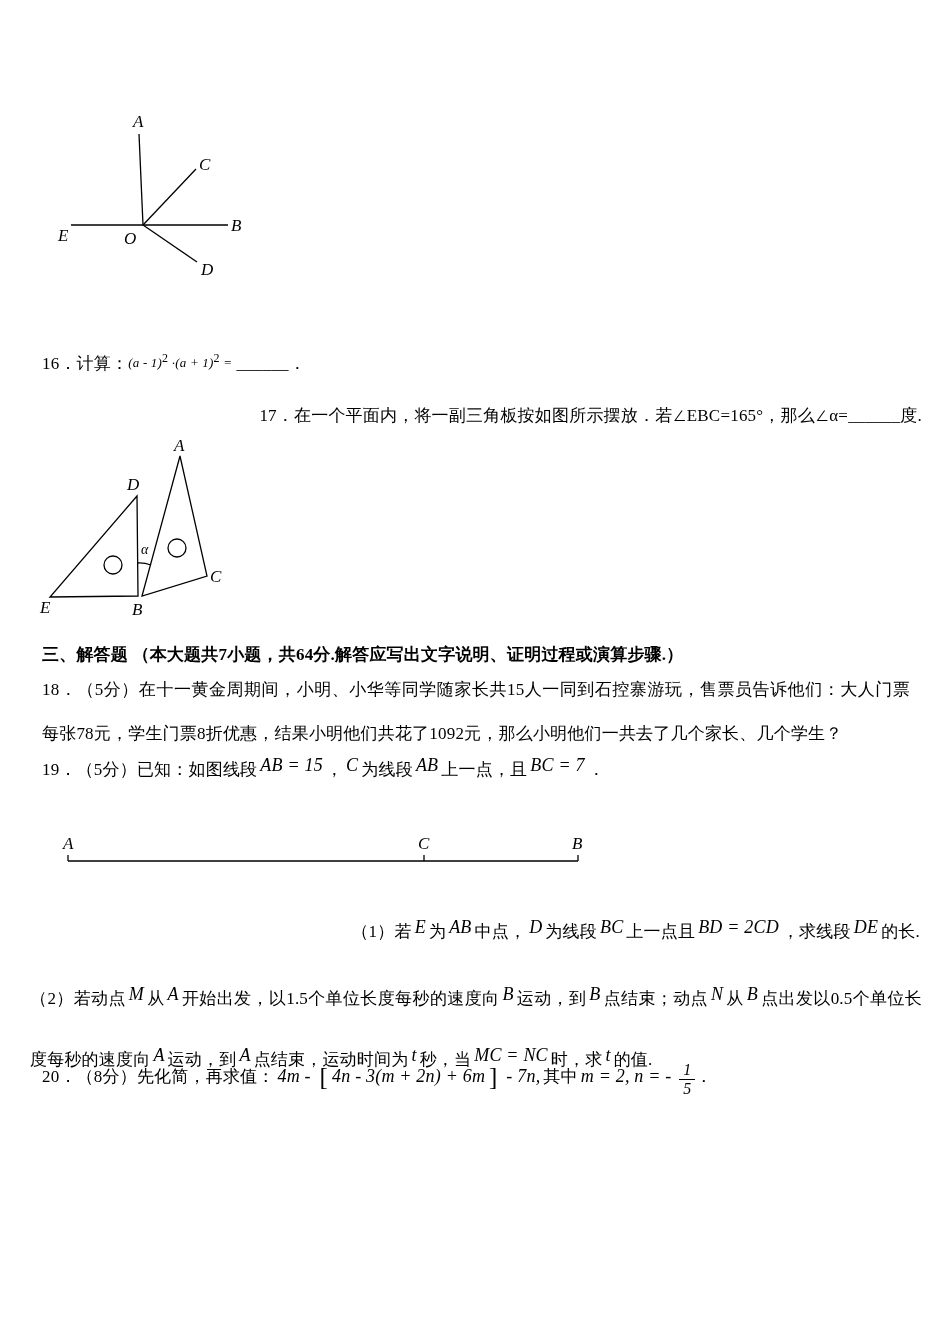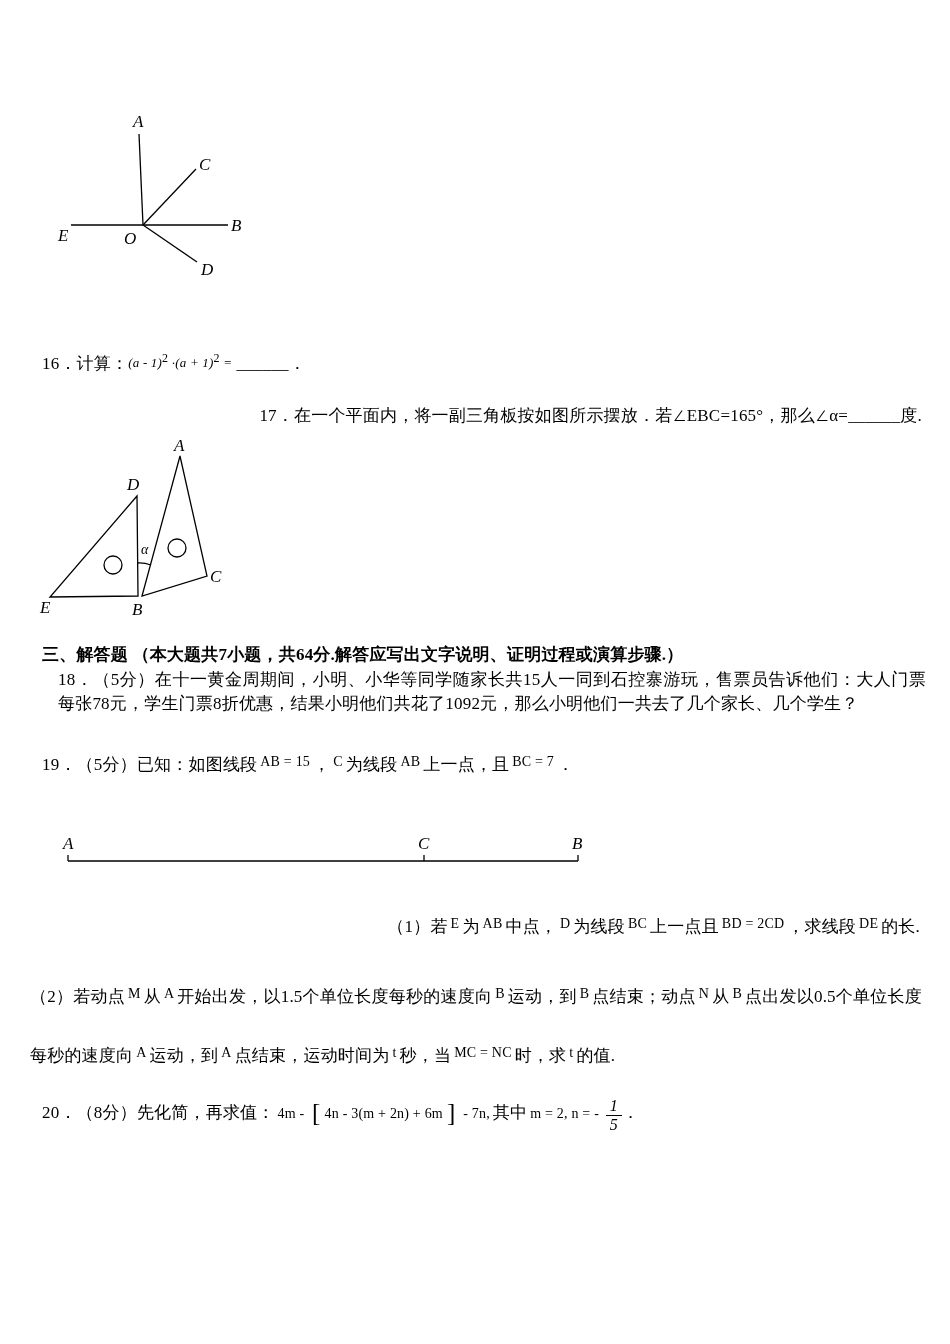--- a/index.html
+++ b/index.html
@@ -8,21 +8,21 @@
     width:950px; height:1344px;
     font-family:"Liberation Serif", serif;
     color:#000;
   }
   .page { position:relative; width:950px; height:1344px; background:#ffffff; overflow:hidden; }
   .q { position:absolute; font-size:17px; line-height:1.7; letter-spacing:0.2px; }
   .bold { font-weight:bold; }
   .just { text-align:justify; }
   .m {
     font-family:"Liberation Serif", serif;
-    font-size:14px;
+    font-style:italic; font-size:18px;
     vertical-align:4px; padding:0 3px;
     white-space:nowrap;
   }
   .m-flat { vertical-align:0; }
   .m16 { font-family:"Liberation Serif", serif; font-style:italic; font-size:13px; vertical-align:2px; }
   sup { font-size:11px; font-weight:bold; }
   sup.m16s { font-size:12px; font-weight:normal; }
   .bb { font-size:25px; font-style:normal; vertical-align:-3px; padding:0 1px; }
   .frac { display:inline-block; vertical-align:-12px; text-align:center; font-style:italic; font-size:16px; line-height:1.15; }
   .frac .num { display:block; padding:0 4px; }
@@ -74,21 +74,21 @@
     <text x="99" y="183">B</text>
     <text x="177" y="150">C</text>
     <text class="alpha" x="108" y="122">α</text>
   </svg>
 
   <div class="q bold" style="left:42px; top:641px; width:880px;">
     <span>三、解答题</span>
     <span>（本大题共7小题，共64分.解答应写出文字说明、证明过程或演算步骤.）</span>
   </div>
 
-  <div class="q just" style="left:42px; top:668px; width:868px; line-height:24px;margin-left:16px;">
+  <div class="q just" style="left:42px; top:668px; width:868px; line-height:44px;">
     <span>18．（5分）在十一黄金周期间，小明、小华等同学随家长共15人一同到石控寨游玩，售票员告诉他们：大人门票每张78元，学生门票8折优惠，结果小明他们共花了1092元，那么小明他们一共去了几个家长、几个学生？</span>
   </div>
 
   <div class="q" style="left:42px; top:750px; width:880px;">
     <span>19．（5分）已知：如图线段</span><span class="m">AB = 15</span><span>，</span><span class="m">C</span><span>为线段</span><span class="m">AB</span><span>上一点，且</span><span class="m">BC = 7</span><span>．</span>
   </div>
 
   <svg style="left:55px; top:832px;" width="550" height="42" viewBox="0 0 550 42">
     <text x="8" y="17">A</text>
     <text x="363" y="17">C</text>
@@ -100,17 +100,17 @@
   </svg>
 
   <div class="q" style="left:30px; top:912px; width:890px;text-align:right;">
     <span>（1）若</span><span class="m">E</span><span>为</span><span class="m">AB</span><span>中点，</span><span class="m">D</span><span>为线段</span><span class="m">BC</span><span>上一点且</span><span class="m">BD = 2CD</span><span>，求线段</span><span class="m">DE</span><span>的长.</span>
   </div>
 
   <div class="q just" style="left:30px; top:966px; width:892px; line-height:56px;">
     <span>（2）若动点</span><span class="m">M</span><span>从</span><span class="m">A</span><span>开始出发，以1.5个单位长度每秒的速度向</span><span class="m">B</span><span>运动，到</span><span class="m">B</span><span>点结束；动点</span><span class="m">N</span><span>从</span><span class="m">B</span><span>点出发以0.5个单位长度每秒的速度向</span><span class="m">A</span><span>运动，到</span><span class="m">A</span><span>点结束，运动时间为</span><span class="m">t</span><span>秒，当</span><span class="m">MC = NC</span><span>时，求</span><span class="m">t</span><span>的值.</span>
   </div>
 
-  <div class="q" style="left:42px; top:1092px; width:880px;">
+  <div class="q" style="left:42px; top:1056px; width:880px;">
     <span>20．（8分）先化简，再求值：</span><span class="m m-flat">4m - </span><span class="m m-flat bb">[</span><span class="m m-flat">4n - 3(m + 2n) + 6m</span><span class="m m-flat bb">]</span><span class="m m-flat"> - 7n,</span><span>其中</span><span class="m m-flat">m = 2, n = - </span><span class="frac"><span class="num">1</span><span class="den">5</span></span><span>．</span>
   </div>
 
 </div>
 
 </body></html>

